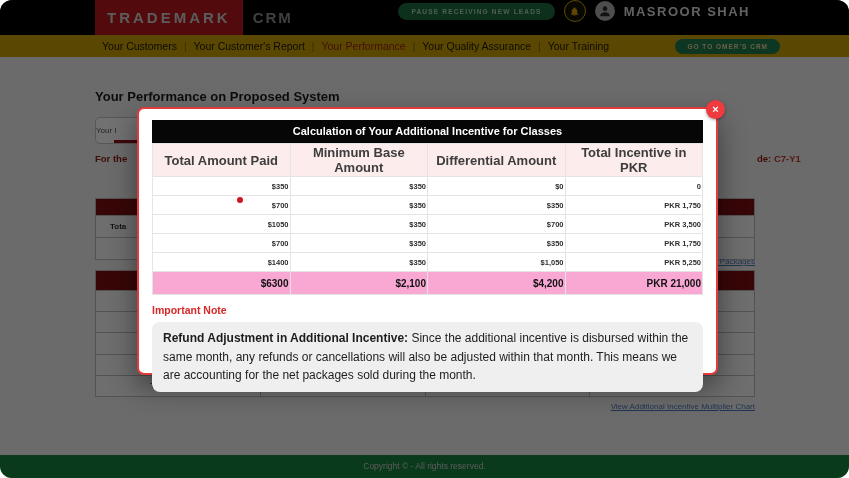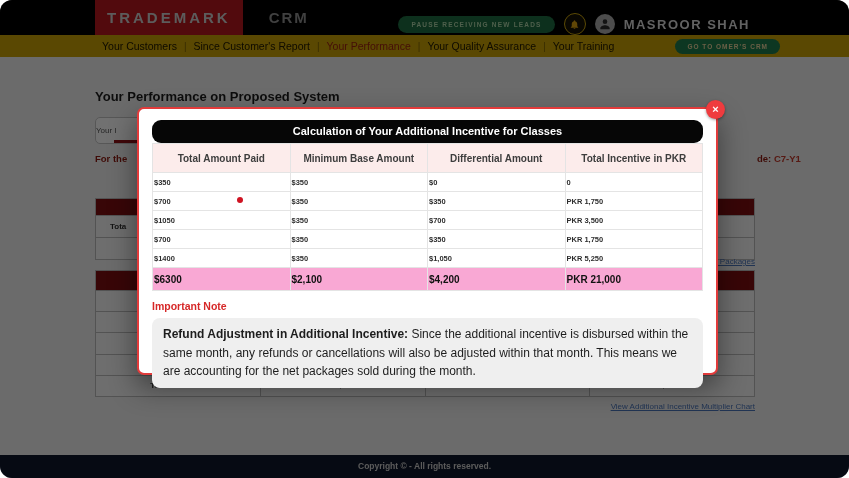--- a/index.html
+++ b/index.html
@@ -1,22 +1,22 @@
 <!DOCTYPE html>
 <html><head>
 <meta charset="utf-8">
 <style>
   html,body{margin:0;padding:0;background:#ffffff;font-family:"Liberation Sans",sans-serif;}
   .screen{position:relative;width:849px;height:478px;border-radius:12px;overflow:hidden;background:#ededed;}
 
   
-  .topbar{position:absolute;top:0;left:0;right:0;height:35px;background:#000;display:flex;align-items:flex-end;}
+  .topbar{position:absolute;top:0;left:0;right:0;height:35px;background:#000;display:flex;align-items:flex-start;}
   .brand{display:flex;align-items:center;margin-left:95px;height:100%;}
   .brand-trademark{background:#b5181d;color:#cccccc;font-weight:bold;font-size:15px;letter-spacing:3px;height:100%;display:flex;align-items:center;padding:0 12px;}
-  .brand-crm{color:#8f8f8f;font-weight:bold;font-size:15px;letter-spacing:2px;margin-left:26px;}
+  .brand-crm{color:#8f8f8f;font-weight:bold;font-size:15px;letter-spacing:2px;margin-left:10px;}
   .topbar-right{display:flex;align-items:center;gap:9px;margin-left:auto;margin-right:99px;}
   .pause-btn{background:#1d6b40;color:#aed3a8;border:none;border-radius:10px;font-size:6.5px;font-weight:bold;letter-spacing:1.2px;padding:5px 13px;font-family:inherit;cursor:pointer;}
   .bell{width:20px;height:20px;border-radius:50%;background:#151005;border:1px solid #caa30b;display:flex;align-items:center;justify-content:center;}
   .avatar{width:20px;height:20px;border-radius:50%;background:#ababab;display:flex;align-items:center;justify-content:center;overflow:hidden;}
   .username{color:#d9d9d9;font-weight:bold;font-size:13px;letter-spacing:1.5px;}
 
   
   .navbar{position:absolute;top:35px;left:0;right:0;height:22px;background:#c79f06;display:flex;align-items:center;padding-left:95px;box-sizing:border-box;}
   .nav-item{font-size:10.5px;font-weight:normal;color:#1f1800;margin:0 7px;cursor:pointer;white-space:nowrap;}
   .nav-item.active{color:#991f11;}
@@ -42,30 +42,30 @@
   .bg-table-a .bg-row{height:21px;}
   .bg-table-a .bg-cell.frag{justify-content:flex-start;padding-left:14px;}
   .bg-table-b{top:213px;}
   .bg-table-b .red-head{height:19px;}
   .bg-table-b .bg-row{height:20.2px;}
   .bg-link{position:absolute;right:94px;font-size:8px;color:#4a74b8;text-decoration:underline;cursor:pointer;white-space:nowrap;}
   .bg-link-1{top:200px;}
   .bg-link-2{top:345px;}
 
   
-  .footer{position:absolute;left:0;right:0;bottom:0;height:23px;background:#0f172a;color:#c9c9c9;font-size:8.5px;text-align:center;line-height:23px;font-weight:bold;}
+  .footer{position:absolute;left:0;right:0;bottom:0;height:23px;background:#15803d;color:#c9c9c9;font-size:8.5px;text-align:center;line-height:23px;}
 
   
   .overlay{position:absolute;inset:0;background:rgba(0,0,0,0.55);z-index:50;}
   .modal{position:absolute;left:137px;top:107px;width:581px;height:268px;box-sizing:border-box;background:#fff;border:2px solid #e23b3b;border-radius:7px;z-index:60;box-shadow:0 12px 28px rgba(0,0,0,0.45);padding:11px 13px;}
   .modal-close{position:absolute;top:-9px;right:-9px;width:19px;height:19px;border-radius:50%;background:#ef3b3e;color:#fff;border:none;font-size:11px;font-weight:bold;line-height:19px;text-align:center;padding:0;cursor:pointer;box-shadow:0 1px 3px rgba(0,0,0,0.4);font-family:inherit;}
-  .modal-titlebar{background:#060606;color:#fff;font-size:11px;font-weight:bold;text-align:center;height:23px;line-height:23px;border-radius:9px;}
+  .modal-titlebar{background:#060606;color:#fff;font-size:11px;font-weight:bold;text-align:center;height:23px;line-height:23px;}
   .inc-table{width:100%;border-collapse:collapse;table-layout:fixed;}
-  .inc-table th{background:#fceceb;font-size:10px;font-weight:bold;color:#3d3d3d;height:26px;border:1px solid #e4e4e4;text-align:center;}
-  .inc-table td{font-size:7.5px;font-weight:600;color:#2e2e2e;height:16px;border:1px solid #e4e4e4;text-align:left;}
+  .inc-table th{background:#fceceb;font-size:13px;font-weight:bold;color:#3d3d3d;height:26px;border:1px solid #e4e4e4;text-align:center;}
+  .inc-table td{font-size:7.5px;font-weight:600;color:#2e2e2e;height:16px;border:1px solid #e4e4e4;text-align:right;}
   .inc-table tr.total td{background:#f9a8d4;font-size:10px;font-weight:bold;color:#111;height:20px;}
   .red-dot{position:absolute;left:98px;top:88px;width:6px;height:6px;border-radius:50%;background:#cf1322;}
   .note-heading{margin-top:9px;color:#d62828;font-weight:bold;font-size:10.5px;}
   .note-box{margin-top:6px;background:#efefef;border-radius:8px;padding:7px 11px;font-size:12px;color:#1d1d1d;line-height:1.55;}
 </style>
 </head>
 <body>
 
 <div class="screen">
 
@@ -86,21 +86,21 @@
             <path fill="#2b2b2b" d="M12 12a4 4 0 1 0 0-8 4 4 0 0 0 0 8zm0 2c-3.3 0-8 1.7-8 5v2h16v-2c0-3.3-4.7-5-8-5z"></path>
           </svg>
       </span>
       <span class="username">MASROOR SHAH</span>
     </div>
   </header>
 
   <nav class="navbar">
     <span class="nav-item">Your Customers</span>
     <span class="nav-sep">|</span>
-    <span class="nav-item">Since Customer's Report</span>
+    <span class="nav-item">Your Customer's Report</span>
     <span class="nav-sep">|</span>
     <span class="nav-item active">Your Performance</span>
     <span class="nav-sep">|</span>
     <span class="nav-item">Your Quality Assurance</span>
     <span class="nav-sep">|</span>
     <span class="nav-item">Your Training</span>
     <button class="goto-btn">GO TO OMER'S CRM</button>
   </nav>
 
   <main class="content">

